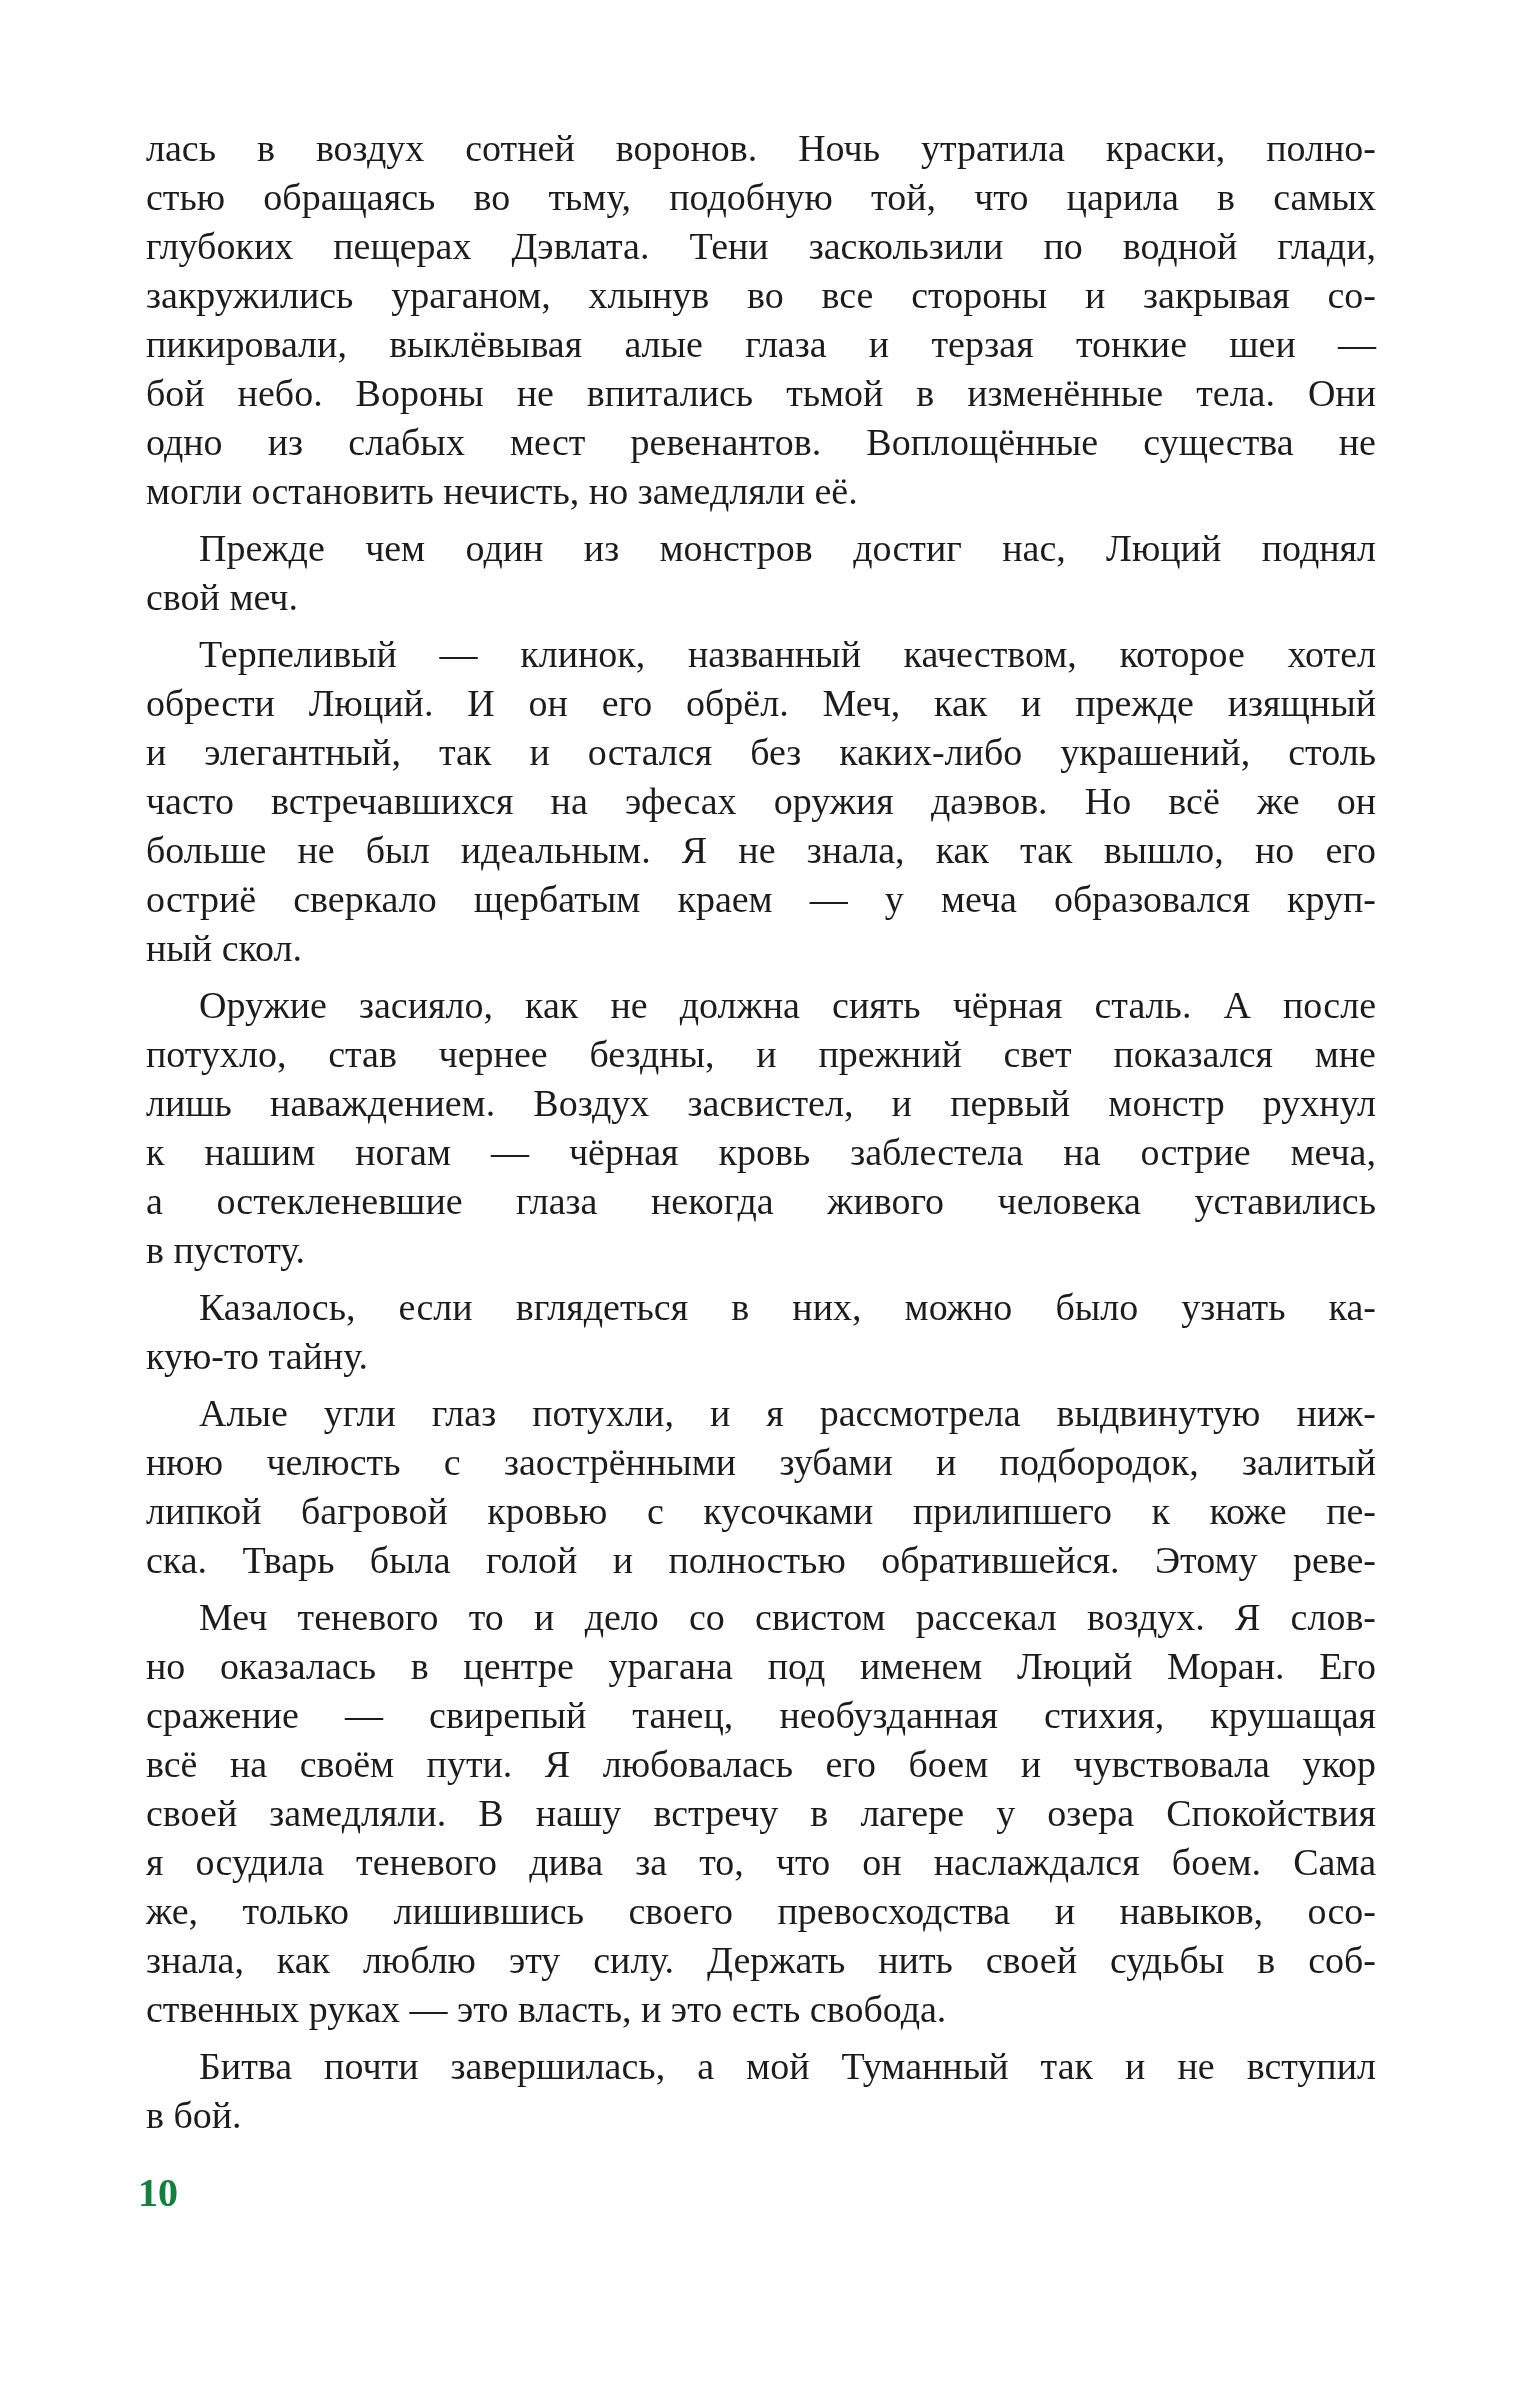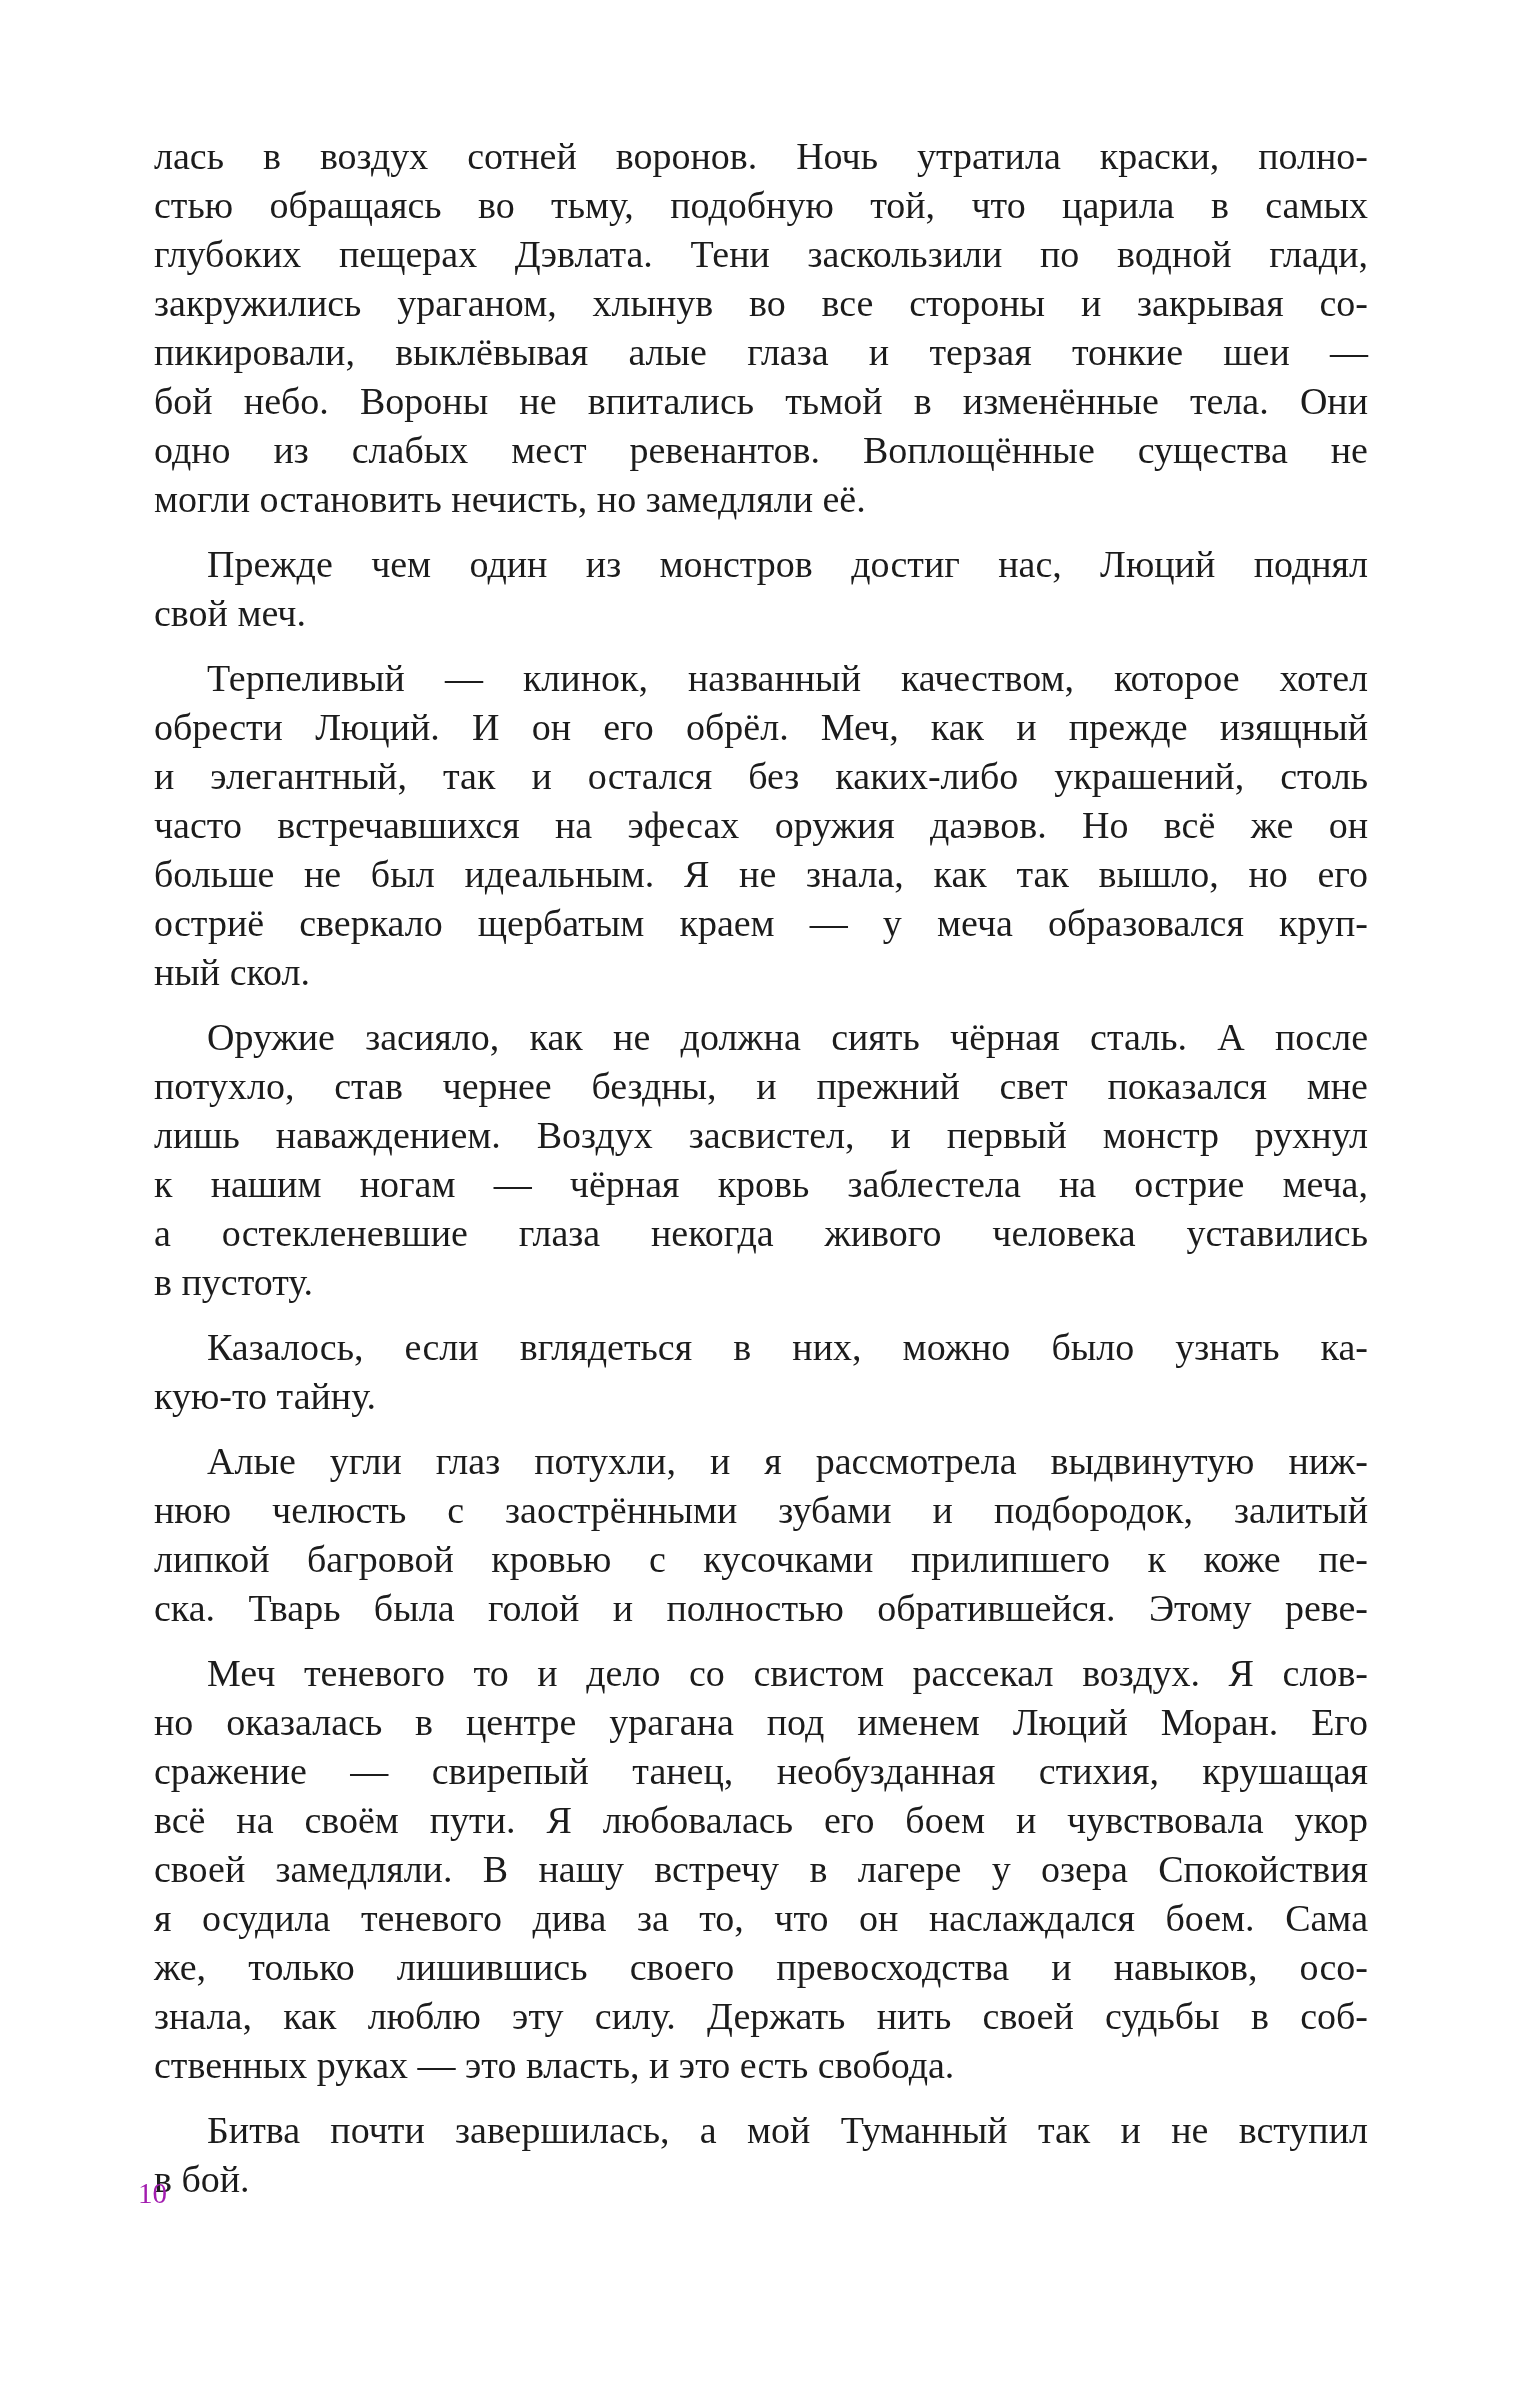--- a/index.html
+++ b/index.html
@@ -22,41 +22,42 @@
   }
   .text-block {
     position: absolute;
     left: 138px;
     top: 116px;
     width: 1246px;
     font-size: 38px;
     line-height: 49px;
   }
   .paragraph {
-    margin: 16px;
+    margin: 8px;
     padding: 0;
   }
   .line {
     text-align: justify;
     text-align-last: justify;
     white-space: normal;
   }
   .line.last {
     text-align-last: left;
   }
   .line.indent {
     padding-left: 53px;
   }
   .page-number {
     position: absolute;
     left: 138px;
     top: 2175px;
-    font-size: 29px;
+    font-size: 40px;
     line-height: 36px;
-    color: #a21caf;
+    color: #15803d;
+    font-weight: bold;
   }
 </style>
 </head>
 <body>
 
 <div class="page">
   <div class="text-block">
       <div class="paragraph">
         <div class="line">лась в воздух сотней воронов. Ночь утратила краски, полно-</div>
         <div class="line">стью обращаясь во тьму, подобную той, что царила в самых</div>

